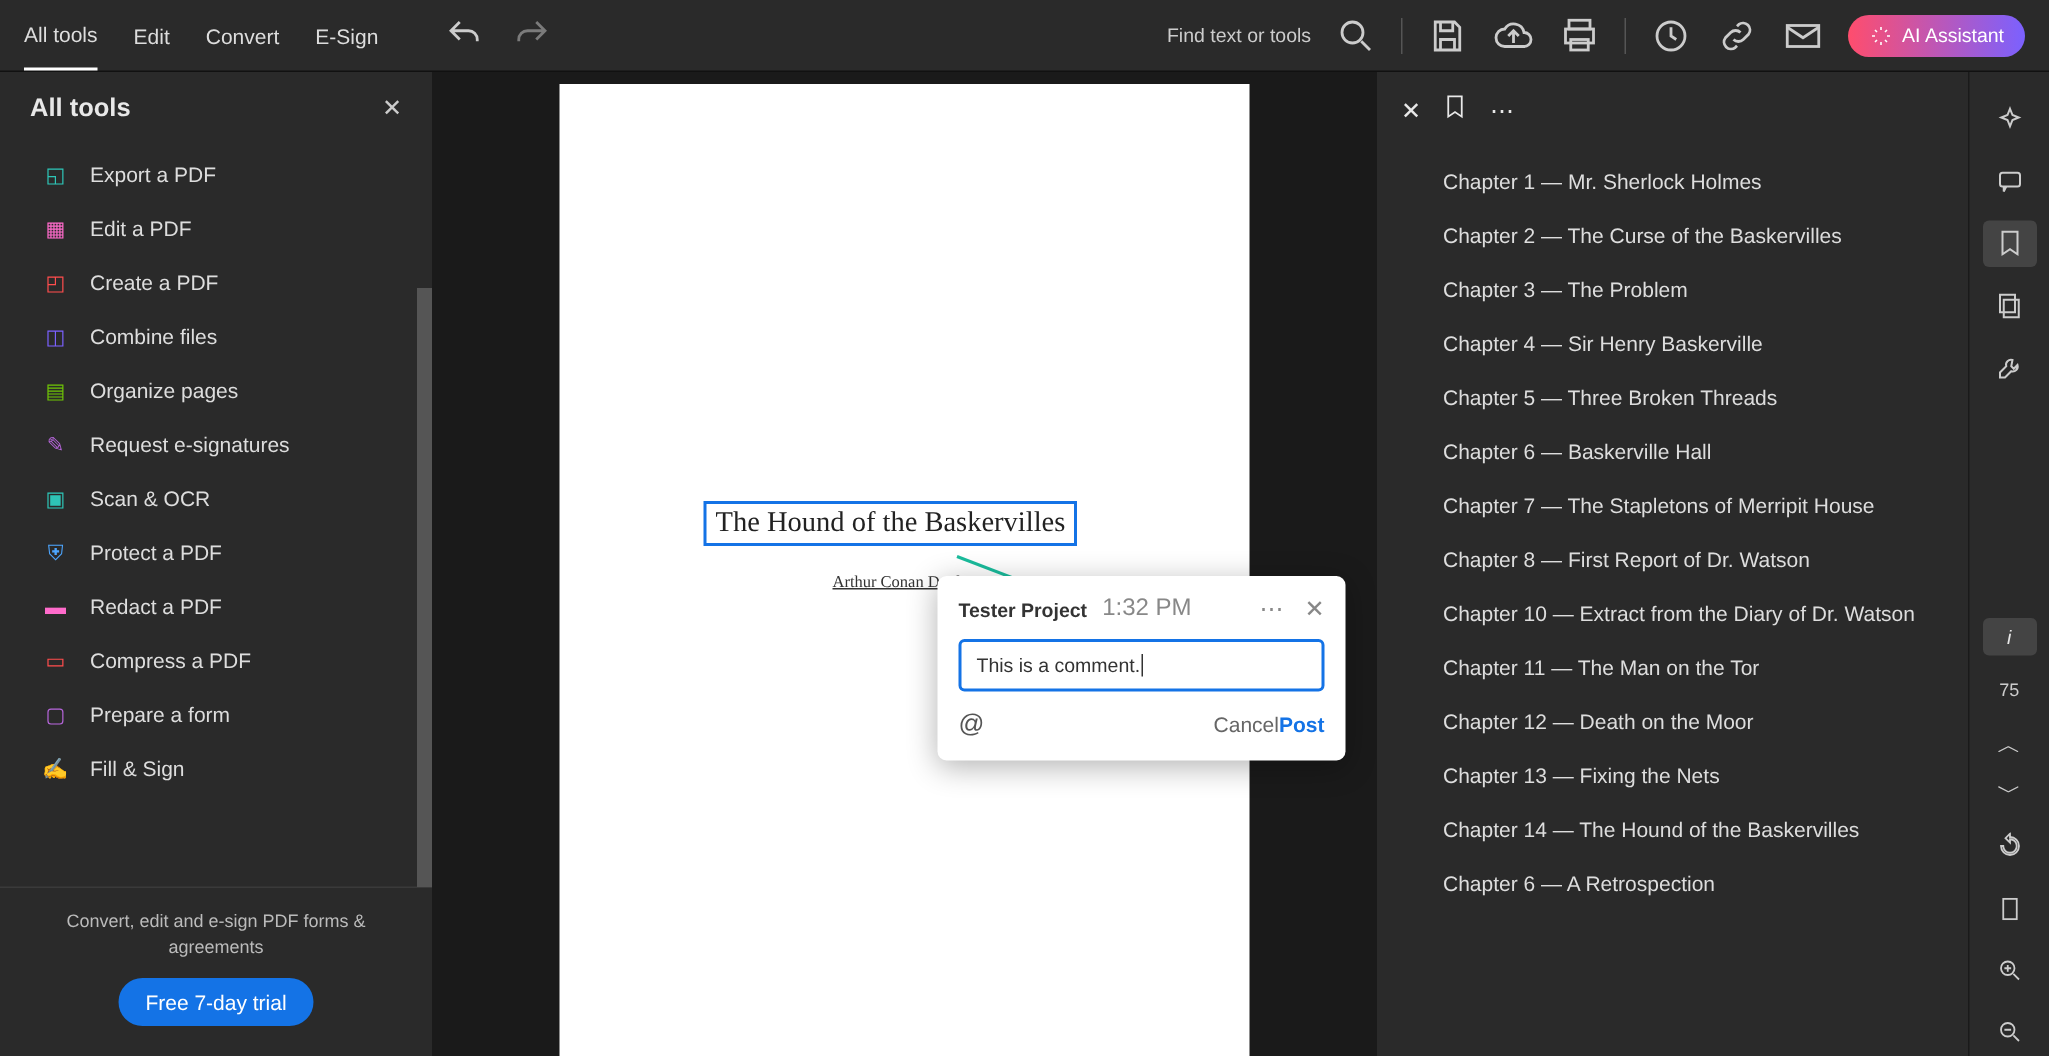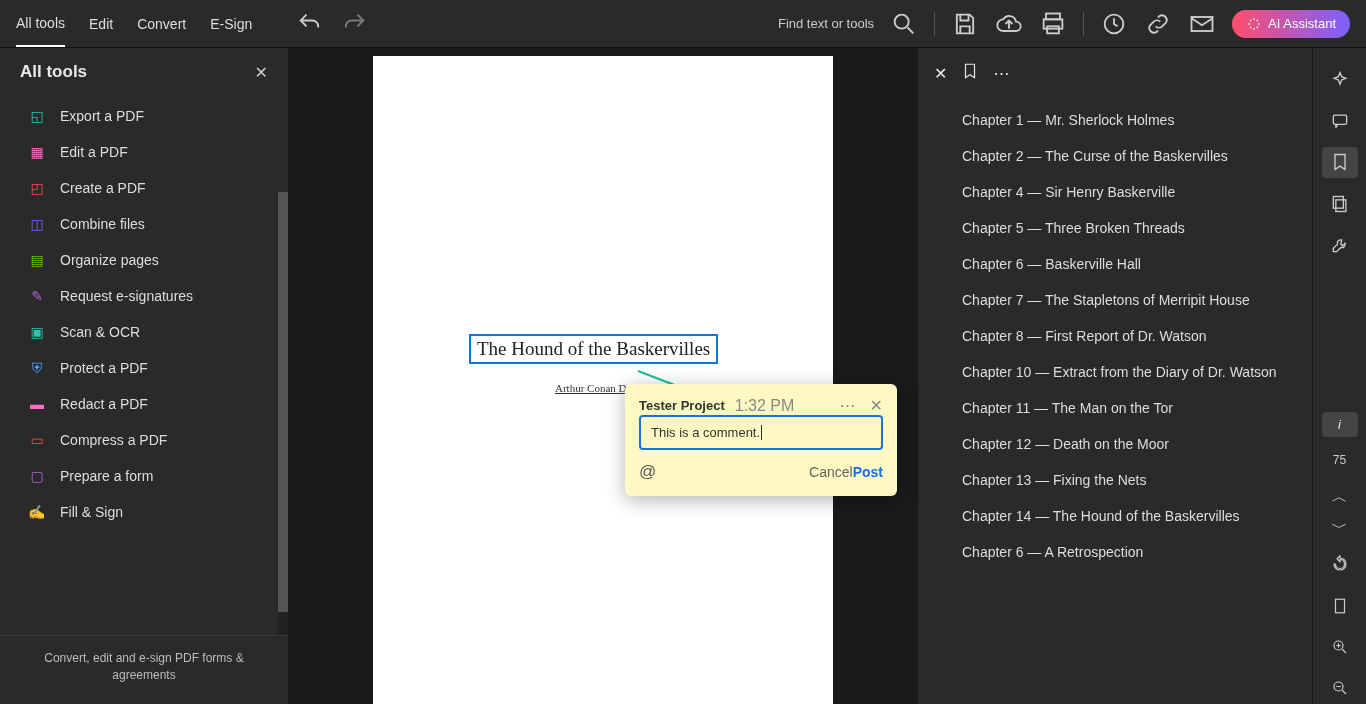--- a/index.html
+++ b/index.html
@@ -19,21 +19,21 @@
 
 
 .left-panel { position: absolute; left: 0; top: 48px; width: 288px; height: 656px; background: #2a2a2a; display: flex; flex-direction: column; }
 .left-header { display: flex; justify-content: space-between; align-items: center; padding: 14px 20px 10px; }
 .left-title { font-size: 17px; font-weight: 600; }
 .close-x { cursor: pointer; font-size: 16px; color: #ccc; }
 .tools-list { flex: 1; overflow-y: auto; padding: 6px 0; position: relative; }
 .tool-item { display: flex; align-items: center; gap: 14px; padding: 9px 28px; cursor: pointer; font-size: 14px; color: #ddd; }
 .tool-icon { width: 18px; height: 18px; display: flex; align-items: center; justify-content: center; }
 .left-footer { padding: 14px 20px 20px; text-align: center; border-top: 1px solid #3a3a3a; }
-.left-footer-text { font-size: 12px; color: #bbb; line-height: 1.4; }
+.left-footer-text { font-size: 12px; color: #bbb; line-height: 1.4; margin-bottom: 12px; }
 .trial-btn { background: #1473e6; color: #fff; border: none; border-radius: 20px; padding: 8px 18px; font-size: 14px; font-weight: 500; cursor: pointer; }
 .scroll-track { position: absolute; right: 0; top: 100px; width: 10px; height: 480px; background: #222; }
 .scroll-thumb { width: 10px; height: 420px; background: #555; }
 
 
 .vtoolbar { position: absolute; left: 304px; top: 62px; width: 40px; background: #2f2f2f; border-radius: 8px; padding: 6px 0; display: flex; flex-direction: column; align-items: center; gap: 4px; }
 .vtoolbar-handle { width: 18px; height: 6px; background: #666; border-radius: 2px; margin-bottom: 4px; }
 .vtool { width: 32px; height: 32px; display: flex; align-items: center; justify-content: center; cursor: pointer; border-radius: 4px; color: #ccc; }
 .vtool.active { background: #1473e6; color: #fff; }
 .vtool svg { width: 18px; height: 18px; }
@@ -41,26 +41,26 @@
 
 
 .doc-area { position: absolute; left: 288px; top: 48px; right: 448px; bottom: 0; background: #1a1a1a; display: flex; justify-content: center; padding-top: 8px; }
 .page { width: 460px; height: 648px; background: #fff; position: relative; }
 .doc-title-box { position: absolute; left: 96px; top: 278px; border: 2px solid #1473e6; padding: 2px 6px; }
 .doc-title { font-family: Georgia, serif; font-size: 19px; color: #222; }
 .doc-author { position: absolute; left: 182px; top: 326px; font-family: Georgia, serif; font-size: 11px; color: #333; text-decoration: underline; }
 .annot-line { position: absolute; left: 260px; top: 310px; width: 70px; height: 30px; pointer-events: none; }
 
 
-.comment-popup { position: absolute; left: 625px; top: 384px; width: 272px; background: #fef9c3; border-radius: 6px; box-shadow: 0 4px 20px rgba(0,0,0,.3); padding: 12px 14px 14px; color: #333; z-index: 50; }
+.comment-popup { position: absolute; left: 625px; top: 384px; width: 272px; background: #ffffff; border-radius: 6px; box-shadow: 0 4px 20px rgba(0,0,0,.3); padding: 12px 14px 14px; color: #333; z-index: 50; }
 .comment-head { display: flex; align-items: center; gap: 10px; }
 .comment-author { font-size: 13px; font-weight: 600; }
 .comment-time { font-size: 16px; color: #888; }
 .comment-head-right { margin-left: auto; display: flex; gap: 14px; color: #888; }
-.comment-box { border: 2px solid #1473e6; border-radius: 4px; padding: 8px 10px; font-size: 13px; min-height: 30px; }
+.comment-box { margin-top: 10px; border: 2px solid #1473e6; border-radius: 4px; padding: 8px 10px; font-size: 13px; min-height: 30px; }
 .comment-actions { display: flex; align-items: center; margin-top: 12px; }
 .at-icon { font-size: 17px; color: #555; }
 .comment-actions-right { margin-left: auto; display: flex; }
 .cancel-btn { color: #666; font-size: 14px; cursor: pointer; }
 .post-btn { color: #1473e6; font-size: 14px; font-weight: 600; cursor: pointer; }
 
 
 .right-panel { position: absolute; right: 54px; top: 48px; width: 394px; bottom: 0; background: #2a2a2a; display: flex; flex-direction: column; }
 .right-header { display: flex; align-items: center; padding: 14px 16px; gap: 14px; }
 .right-title { font-size: 16px; font-weight: 600; flex: 1; }
@@ -204,20 +204,21 @@
     <div class="tool-item">
         <span class="tool-icon" style="color:#b565d9">✍</span>
         <span>Fill &amp; Sign</span>
       </div>
     <div class="scroll-track">
         <div class="scroll-thumb"></div>
       </div>
   </div>
   <div class="left-footer">
     <div class="left-footer-text">Convert, edit and e-sign PDF forms &amp; agreements</div>
+    <button class="trial-btn">Free 7-day trial</button>
   </div>
 </div>
 
 <div class="vtoolbar">
   <div class="vtoolbar-handle"></div>
   <div class="vtool">
       <svg viewBox="0 0 24 24">
         <path d="M5 3l14 8-6 2-2 6z"></path>
       </svg>
     </div>
@@ -292,20 +293,21 @@
   <div class="right-header">
     <span style="cursor:pointer">✕</span>
     <span><svg width="18" height="18" viewBox="0 0 24 24">
           <path d="M6 3h12v18l-6-4-6 4z"></path>
         </svg></span>
     <span>⋯</span>
   </div>
   <div class="bookmarks-list">
     <div class="bm-item">Chapter 1 — Mr. Sherlock Holmes</div>
     <div class="bm-item">Chapter 2 — The Curse of the Baskervilles</div>
+    <div class="bm-item">Chapter 3 — The Problem</div>
     <div class="bm-item">Chapter 4 — Sir Henry Baskerville</div>
     <div class="bm-item">Chapter 5 — Three Broken Threads</div>
     <div class="bm-item">Chapter 6 — Baskerville Hall</div>
     <div class="bm-item">Chapter 7 — The Stapletons of Merripit House</div>
     <div class="bm-item">Chapter 8 — First Report of Dr. Watson</div>
     <div class="bm-item">Chapter 10 — Extract from the Diary of Dr. Watson</div>
     <div class="bm-item">Chapter 11 — The Man on the Tor</div>
     <div class="bm-item">Chapter 12 — Death on the Moor</div>
     <div class="bm-item">Chapter 13 — Fixing the Nets</div>
     <div class="bm-item">Chapter 14 — The Hound of the Baskervilles</div>

